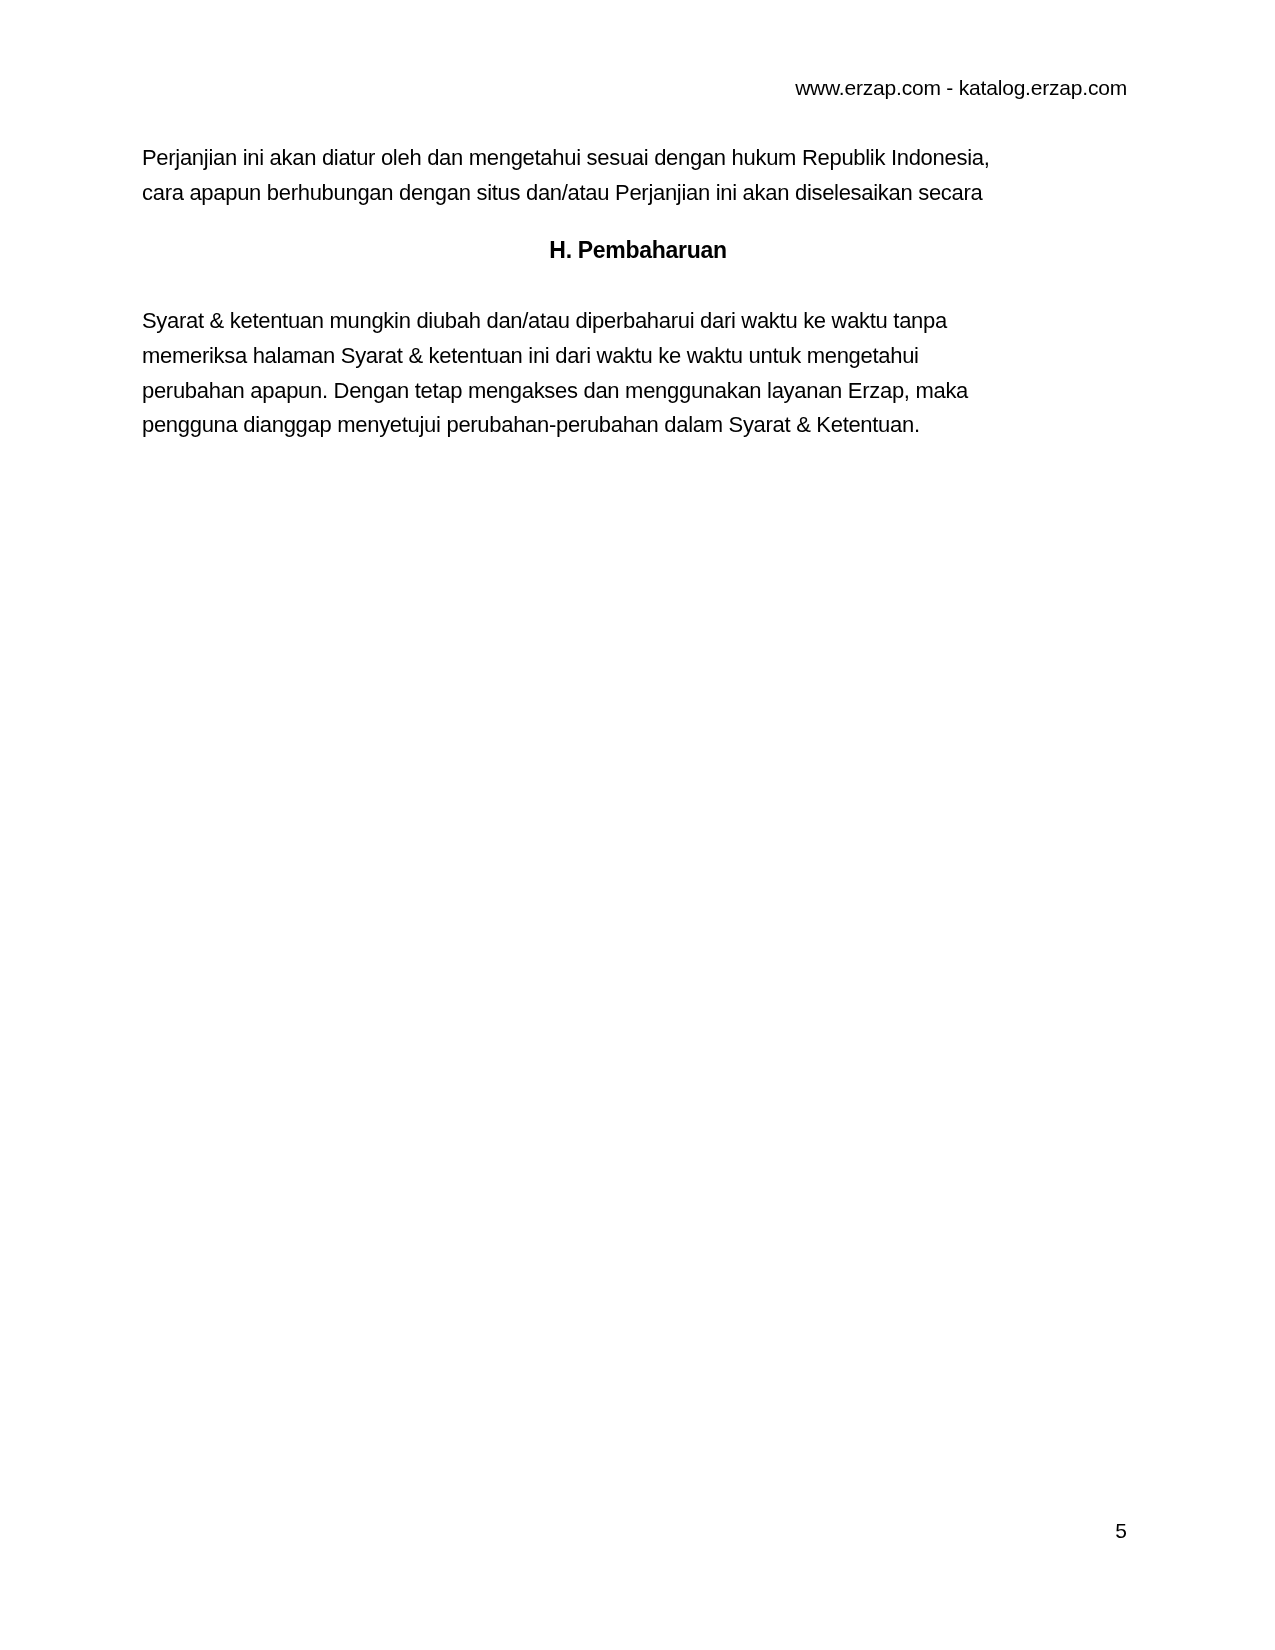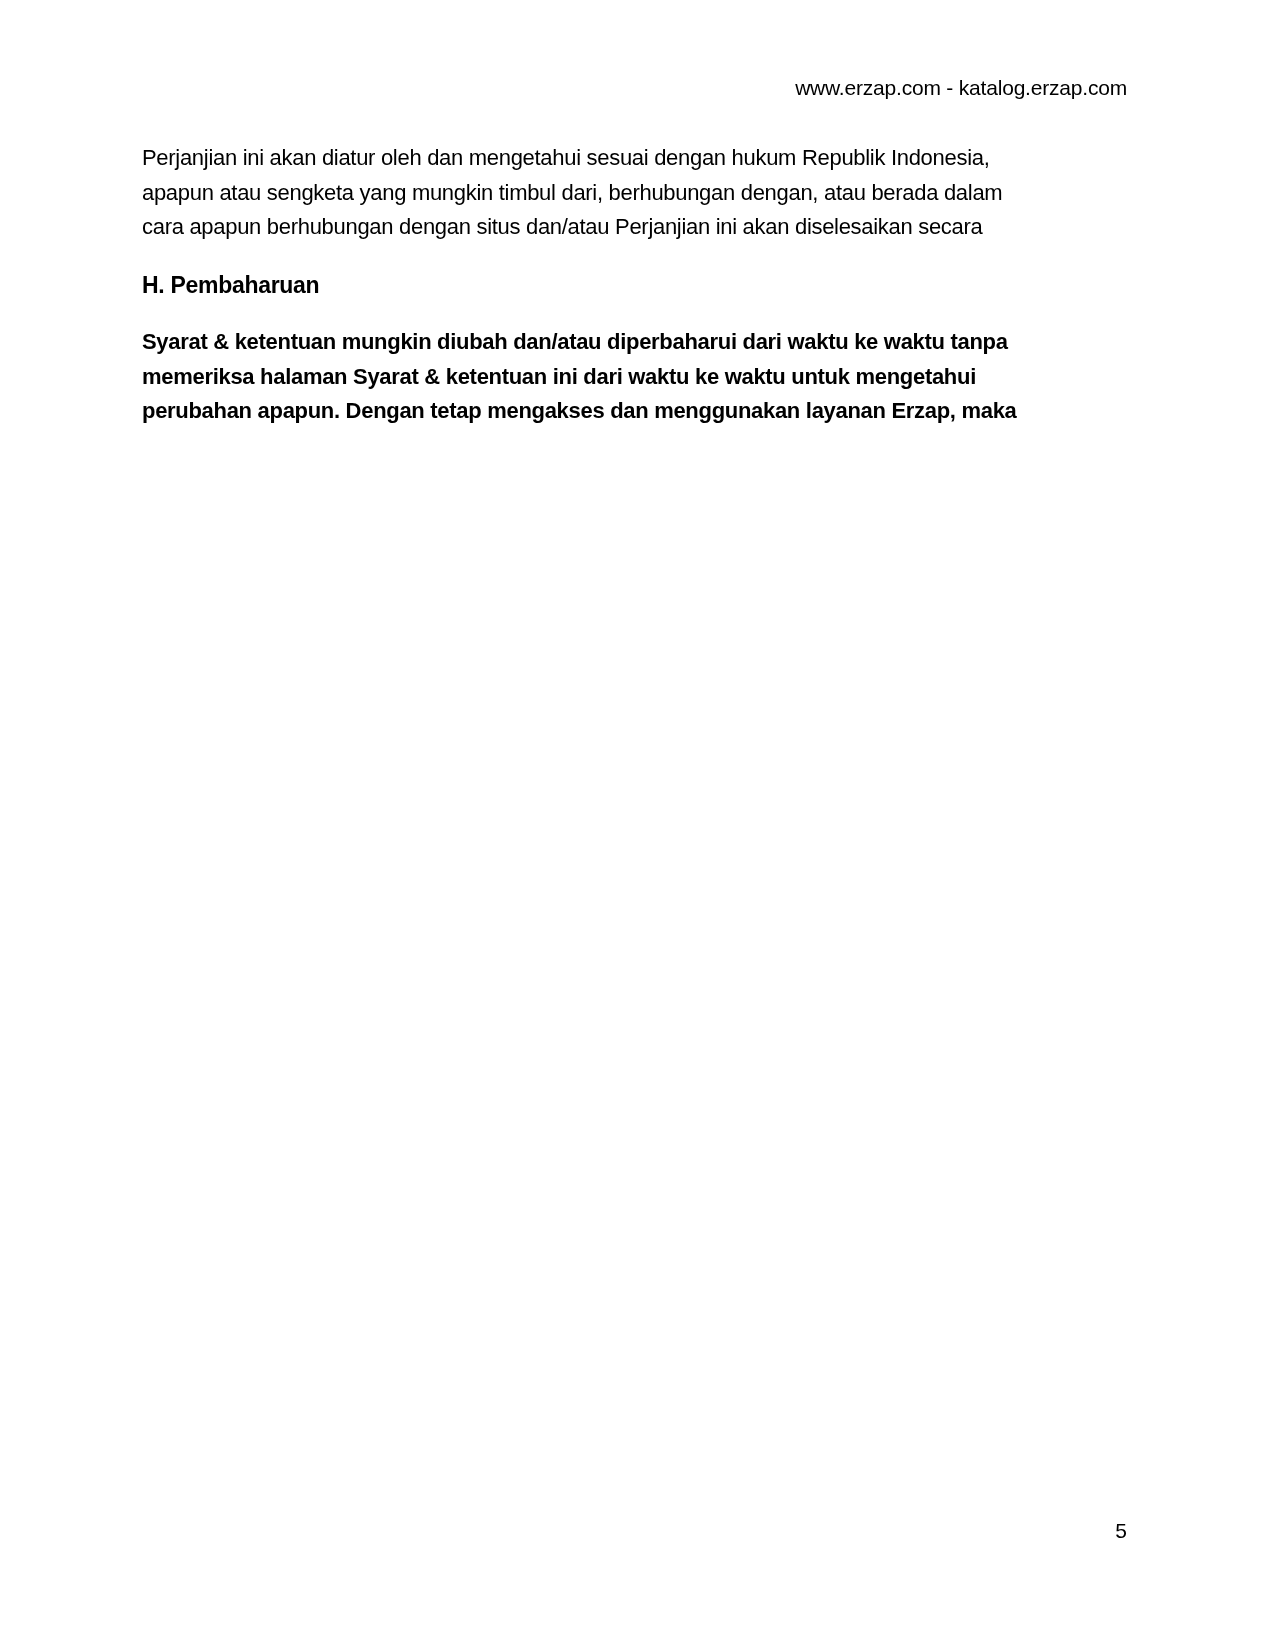--- a/index.html
+++ b/index.html
@@ -37,24 +37,24 @@
   .para .line {
     line-height: 34.7px;
     white-space: nowrap;
   }
   .section-heading {
     margin-top: 23px;
     font-size: 23px;
     font-weight: 700;
     line-height: 34.7px;
     letter-spacing: -0.3px;
+    text-align: center;
   }
   .para-2 {
-    margin-top: 22px;
-    font-weight: bold;
+    margin-top: 36px;
   }
   .page-number {
     position: absolute;
     top: 1517px;
     right: 148px;
     font-size: 21px;
     line-height: 28px;
     text-align: right;
   }
 </style>
@@ -62,29 +62,29 @@
 <body>
 
 <div class="page">
 
   <div class="doc-header">www.erzap.com - katalog.erzap.com</div>
 
   <div class="doc-content">
 
     <div class="para para-1">
         <div class="line">Perjanjian ini akan diatur oleh dan mengetahui sesuai dengan hukum Republik Indonesia,</div>
-        <div class="line">apapun atau sengketa yang mungkin timbul dari, berhubungan dengan, atau berada dalam</div>
         <div class="line">cara apapun berhubungan dengan situs dan/atau Perjanjian ini akan diselesaikan secara</div>
       </div>
 
     <div class="section-heading">H. Pembaharuan</div>
 
     <div class="para para-2">
         <div class="line">Syarat &amp; ketentuan mungkin diubah dan/atau diperbaharui dari waktu ke waktu tanpa</div>
         <div class="line">memeriksa halaman Syarat &amp; ketentuan ini dari waktu ke waktu untuk mengetahui</div>
         <div class="line">perubahan apapun. Dengan tetap mengakses dan menggunakan layanan Erzap, maka</div>
+        <div class="line">pengguna dianggap menyetujui perubahan-perubahan dalam Syarat &amp; Ketentuan.</div>
       </div>
 
   </div>
 
   <div class="page-number">5</div>
 
 </div>
 
 </body></html>

